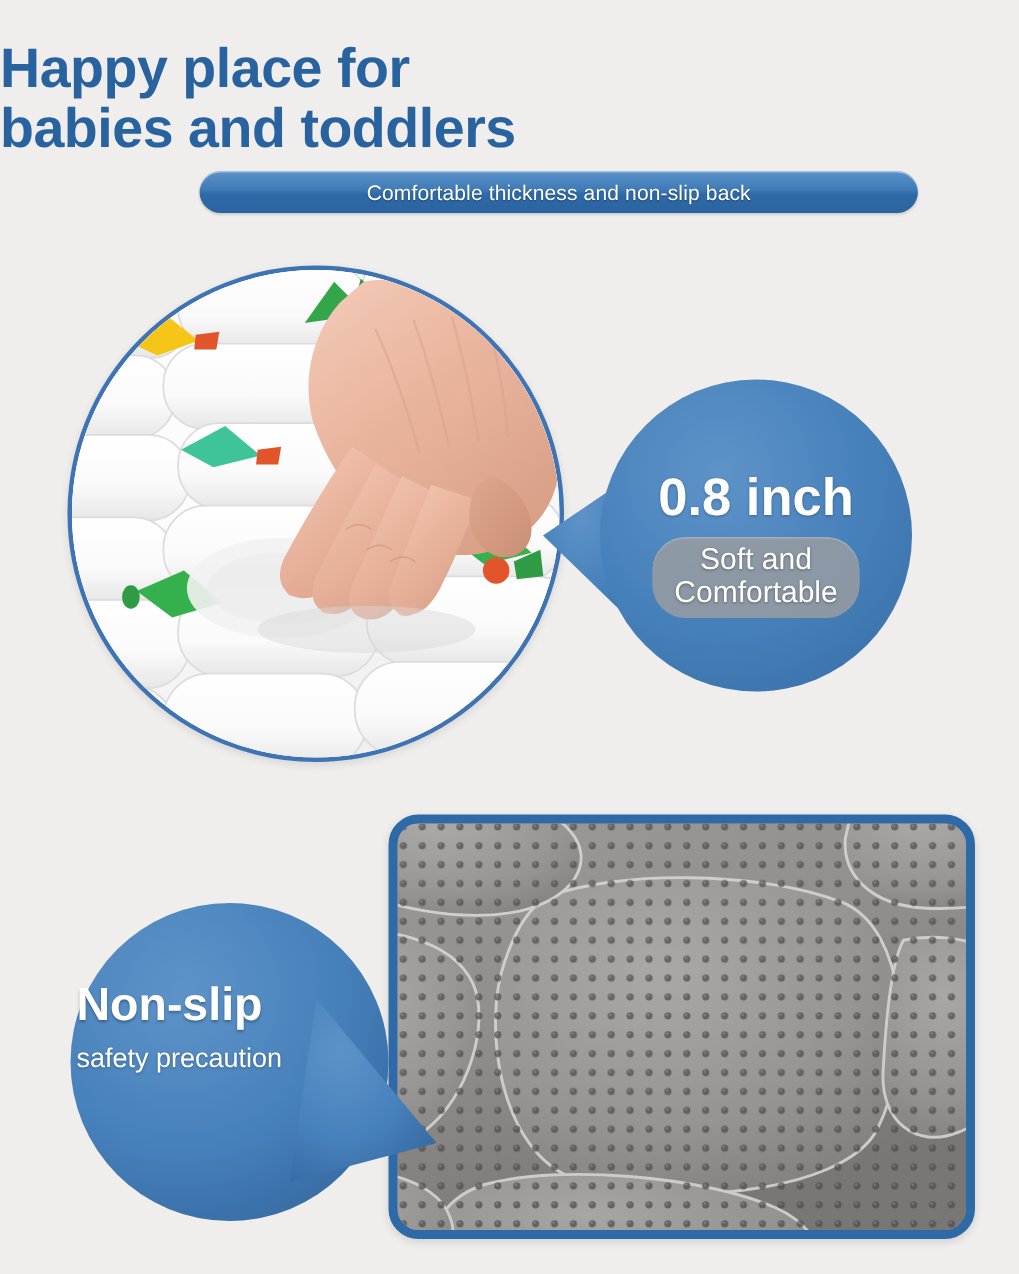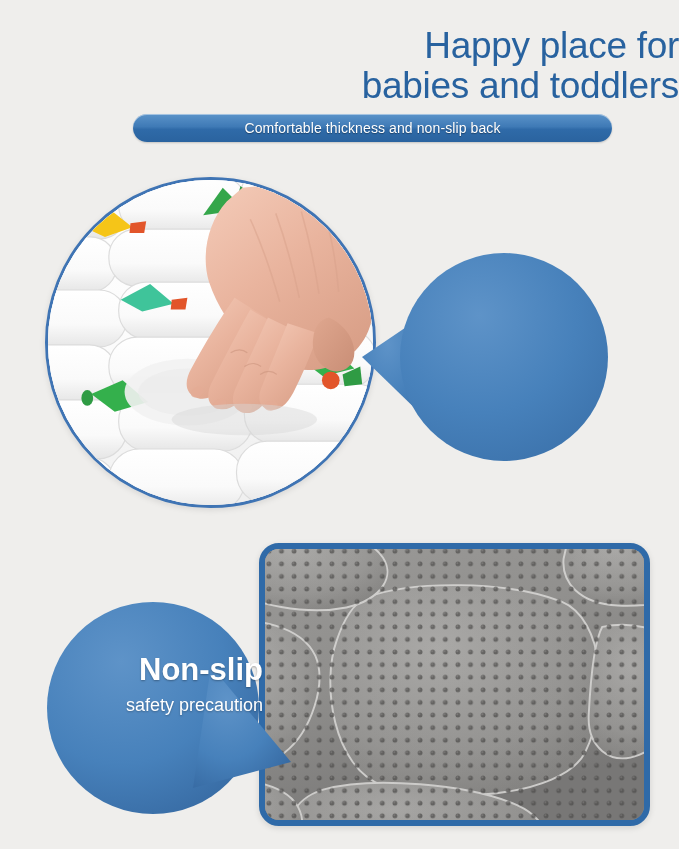--- a/index.html
+++ b/index.html
@@ -22,24 +22,24 @@
     background: #efeeec;
     overflow: hidden;
   }
 
   
   .headline {
     position: absolute;
     left: 0;
     top: 26px;
     width: 679px;
-    text-align: right;
+    text-align: left;
     color: #28629f;
     font-size: 37px;
-    font-weight: normal;
+    font-weight: bold;
     line-height: 1.08;
     letter-spacing: -0.3px;
   }
   .headline-line {
     display: block;
     white-space: nowrap;
   }
 
   .subtitle-banner {
     position: absolute;
@@ -131,21 +131,21 @@
     top: 602px;
     width: 252px;
     height: 215px;
   }
   .bubble-nonslip svg { display:block; width:100%; height:100%; overflow: visible; }
   .bubble-nonslip-content {
     position: absolute;
     left: 8px;
     top: 52px;
     width: 212px;
-    text-align: right;
+    text-align: left;
   }
   .nonslip-title {
     display: block;
     color: #ffffff;
     font-size: 31px;
     font-weight: bold;
     line-height: 1.05;
     text-shadow: 0 1px 2px rgba(0,0,0,0.30);
     white-space: nowrap;
   }
@@ -314,20 +314,27 @@
           <stop offset="0%" stop-color="#5e93c8"></stop>
           <stop offset="55%" stop-color="#4781bb"></stop>
           <stop offset="100%" stop-color="#3a70a9"></stop>
         </radialGradient>
       </defs>
 
       <path d="M72 58 L4 104 L70 168 Z" fill="url(#bubbleBlue1)"></path>
 
       <circle cx="146" cy="104" r="104" fill="url(#bubbleBlue1)"></circle>
     </svg>
+    <div class="bubble-inch-content">
+      <span class="inch-value">0.8 inch</span>
+      <div class="soft-pill">
+        <span class="soft-pill-text">Soft and</span>
+        <span class="soft-pill-text">Comfortable</span>
+      </div>
+    </div>
   </div>
 
   <div class="gray-photo">
     <svg class="gray-svg" viewBox="0 0 391 283" preserveAspectRatio="xMidYMid slice" aria-hidden="true">
       <defs>
         <linearGradient id="grayBg" x1="0" y1="0" x2="0.4" y2="1">
           <stop offset="0%" stop-color="#9b9a98"></stop>
           <stop offset="50%" stop-color="#8f8e8c"></stop>
           <stop offset="100%" stop-color="#787776"></stop>
         </linearGradient>

